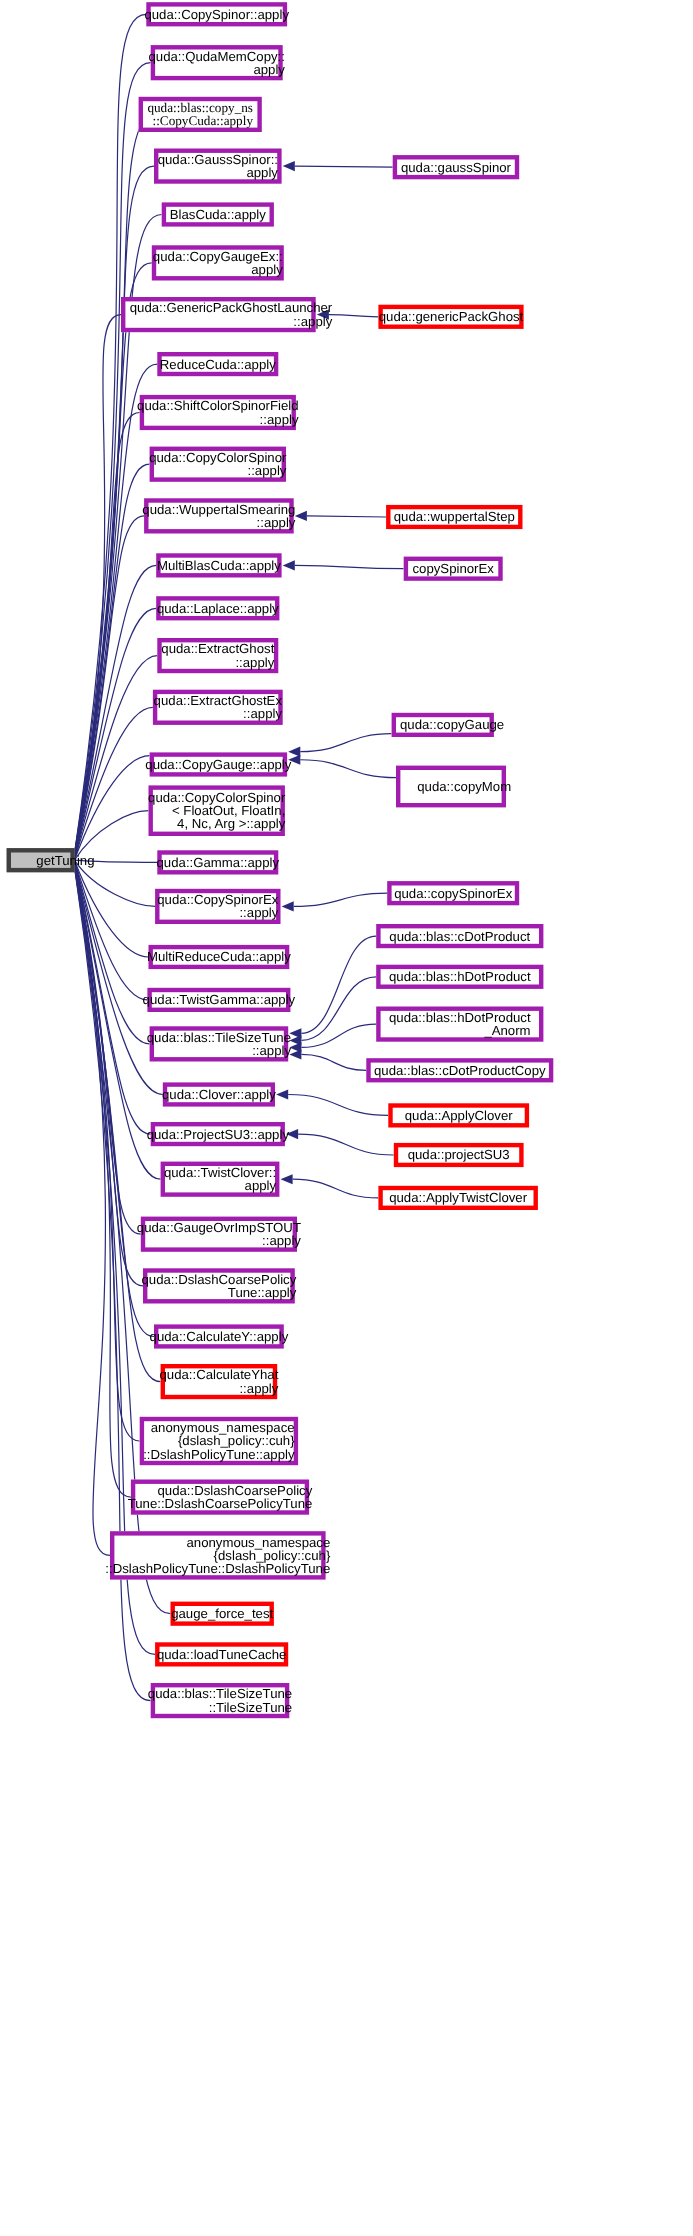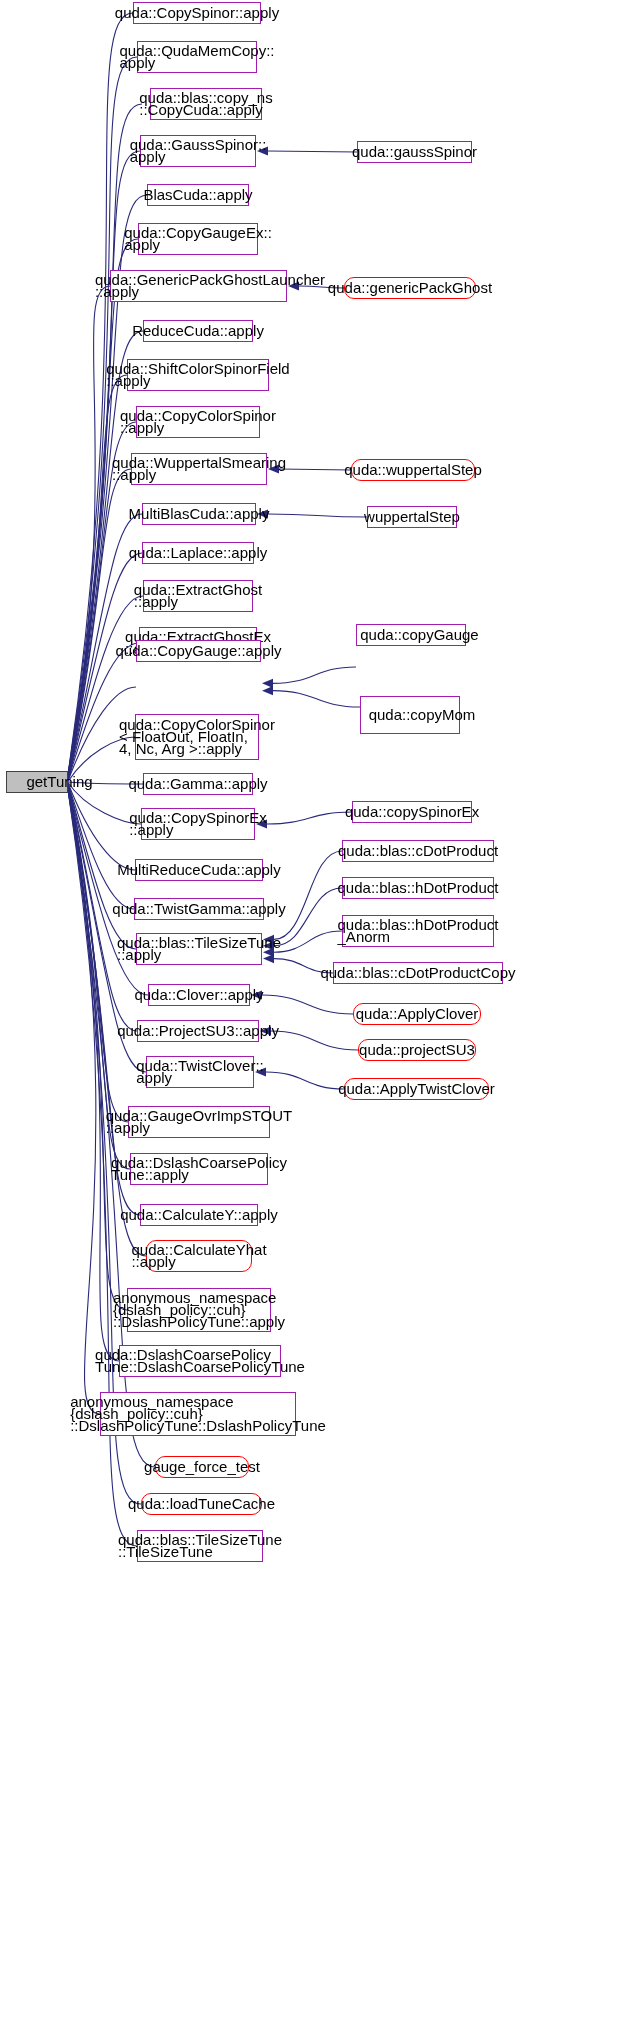--- a/index.html
+++ b/index.html
@@ -20,35 +20,34 @@
     left: 0;
     top: 0;
     width: 630px;
     height: 2033px;
     pointer-events: none;
   }
   .node {
     position: absolute;
     box-sizing: border-box;
     background: #ffffff;
-    border: 1px solid #a21caf;
+    border: 4px solid #a21caf;
     display: flex;
     align-items: center;
     justify-content: center;
-    text-align: left;
-    font-size: 15px;
+    text-align: right;
+    font-size: 12px;
     line-height: 12px;
     color: #000000;
     white-space: pre-line;
     padding: 1px 3px;
     z-index: 2;
   }
   .node.red {
     border-color: #ff0000;
-    border-radius: 10px;
   }
   .node.root {
     background: #bfbfbf;
     border-color: #404040;
     padding-left: 48px;
   }
 </style>
 </head>
 <body>
 
@@ -115,21 +114,21 @@
       <path d="M353,1014 C307.5,1014 307.5,995 262,995" fill="none" stroke="#2a2a7a" stroke-width="1.1"></path>
       <path d="M260,1031 L271,1026.4 L271,1035.6 Z" fill="#2a2a7a"></path>
       <path d="M358,1050 C314.5,1050 314.5,1031 271,1031" fill="none" stroke="#2a2a7a" stroke-width="1.1"></path>
       <path d="M255,1072 L266,1067.4 L266,1076.6 Z" fill="#2a2a7a"></path>
       <path d="M344,1089 C305,1089 305,1072 266,1072" fill="none" stroke="#2a2a7a" stroke-width="1.1"></path>
     </svg>
 <div class="node root" style="left: 6px; top: 771px; width: 62px; height: 22px;">getTuning</div>
     <div class="node" style="left: 133px; top: 2px; width: 128px; height: 22px;">quda::CopySpinor::apply</div>
     <div class="node" style="left: 137px; top: 41px; width: 120px; height: 32px;">quda::QudaMemCopy::
 apply</div>
-    <div class="node" style="left: 150px; top: 88px; width: 112px; height: 32px;">quda::blas::copy_ns
+    <div class="node" style="left: 126px; top: 88px; width: 112px; height: 32px; font-family: Liberation Serif, serif;">quda::blas::copy_ns
 ::CopyCuda::apply</div>
     <div class="node" style="left: 140px; top: 135px; width: 116px; height: 32px;">quda::GaussSpinor::
 apply</div>
     <div class="node" style="left: 147px; top: 184px; width: 102px; height: 22px;">BlasCuda::apply</div>
     <div class="node" style="left: 138px; top: 223px; width: 120px; height: 32px;">quda::CopyGaugeEx::
 apply</div>
     <div class="node" style="left: 110px; top: 270px; width: 177px; height: 32px; padding-left: 26px;">quda::GenericPackGhostLauncher
 ::apply</div>
     <div class="node" style="left: 143px; top: 320px; width: 110px; height: 22px;">ReduceCuda::apply</div>
     <div class="node" style="left: 127px; top: 359px; width: 142px; height: 32px;">quda::ShiftColorSpinorField
@@ -137,21 +136,21 @@
     <div class="node" style="left: 136px; top: 406px; width: 124px; height: 32px;">quda::CopyColorSpinor
 ::apply</div>
     <div class="node" style="left: 131px; top: 453px; width: 136px; height: 32px;">quda::WuppertalSmearing
 ::apply</div>
     <div class="node" style="left: 142px; top: 503px; width: 114px; height: 22px;">MultiBlasCuda::apply</div>
     <div class="node" style="left: 142px; top: 542px; width: 112px; height: 22px;">quda::Laplace::apply</div>
     <div class="node" style="left: 143px; top: 580px; width: 110px; height: 32px;">quda::ExtractGhost
 ::apply</div>
     <div class="node" style="left: 139px; top: 627px; width: 118px; height: 32px;">quda::ExtractGhostEx
 ::apply</div>
-    <div class="node" style="left: 136px; top: 640px; width: 125px; height: 22px;">quda::CopyGauge::apply</div>
+    <div class="node" style="left: 136px; top: 684px; width: 125px; height: 22px;">quda::CopyGauge::apply</div>
     <div class="node" style="left: 135px; top: 714px; width: 124px; height: 46px;">quda::CopyColorSpinor
 &lt; FloatOut, FloatIn,
 4, Nc, Arg &gt;::apply</div>
     <div class="node" style="left: 143px; top: 773px; width: 110px; height: 22px;">quda::Gamma::apply</div>
     <div class="node" style="left: 141px; top: 808px; width: 114px; height: 32px;">quda::CopySpinorEx
 ::apply</div>
     <div class="node" style="left: 135px; top: 859px; width: 128px; height: 22px;">MultiReduceCuda::apply</div>
     <div class="node" style="left: 134px; top: 898px; width: 130px; height: 22px;">quda::TwistGamma::apply</div>
     <div class="node" style="left: 136px; top: 933px; width: 126px; height: 32px;">quda::blas::TileSizeTune
 ::apply</div>
@@ -174,22 +173,22 @@
     <div class="node" style="left: 100px; top: 1392px; width: 196px; height: 44px;">anonymous_namespace
 {dslash_policy::cuh}
 ::DslashPolicyTune::DslashPolicyTune</div>
     <div class="node red" style="left: 155px; top: 1456px; width: 94px; height: 22px;">gauge_force_test</div>
     <div class="node red" style="left: 141px; top: 1493px; width: 121px; height: 22px;">quda::loadTuneCache</div>
     <div class="node" style="left: 137px; top: 1530px; width: 126px; height: 32px;">quda::blas::TileSizeTune
 ::TileSizeTune</div>
     <div class="node" style="left: 357px; top: 141px; width: 115px; height: 22px;">quda::gaussSpinor</div>
     <div class="node red" style="left: 344px; top: 277px; width: 132px; height: 22px;">quda::genericPackGhost</div>
     <div class="node red" style="left: 351px; top: 459px; width: 124px; height: 22px;">quda::wuppertalStep</div>
-    <div class="node" style="left: 367px; top: 506px; width: 90px; height: 22px;">wuppertalStep</div>
-    <div class="node" style="left: 356px; top: 624px; width: 110px; height: 22px; padding-left: 20px;">quda::copyGauge</div>
+    <div class="node" style="left: 367px; top: 506px; width: 90px; height: 22px;">copySpinorEx</div>
+    <div class="node" style="left: 356px; top: 648px; width: 93px; height: 22px; padding-left: 20px;">quda::copyGauge</div>
     <div class="node" style="left: 360px; top: 696px; width: 100px; height: 38px; padding-left: 27px;">quda::copyMom</div>
     <div class="node" style="left: 352px; top: 801px; width: 120px; height: 22px;">quda::copySpinorEx</div>
     <div class="node" style="left: 342px; top: 840px; width: 152px; height: 22px;">quda::blas::cDotProduct</div>
     <div class="node" style="left: 342px; top: 877px; width: 152px; height: 22px;">quda::blas::hDotProduct</div>
     <div class="node" style="left: 342px; top: 915px; width: 152px; height: 32px;">quda::blas::hDotProduct
 _Anorm</div>
     <div class="node" style="left: 333px; top: 962px; width: 170px; height: 22px;">quda::blas::cDotProductCopy</div>
     <div class="node red" style="left: 353px; top: 1003px; width: 128px; height: 22px;">quda::ApplyClover</div>
     <div class="node red" style="left: 358px; top: 1039px; width: 118px; height: 22px;">quda::projectSU3</div>
     <div class="node red" style="left: 344px; top: 1078px; width: 145px; height: 22px;">quda::ApplyTwistClover</div>

